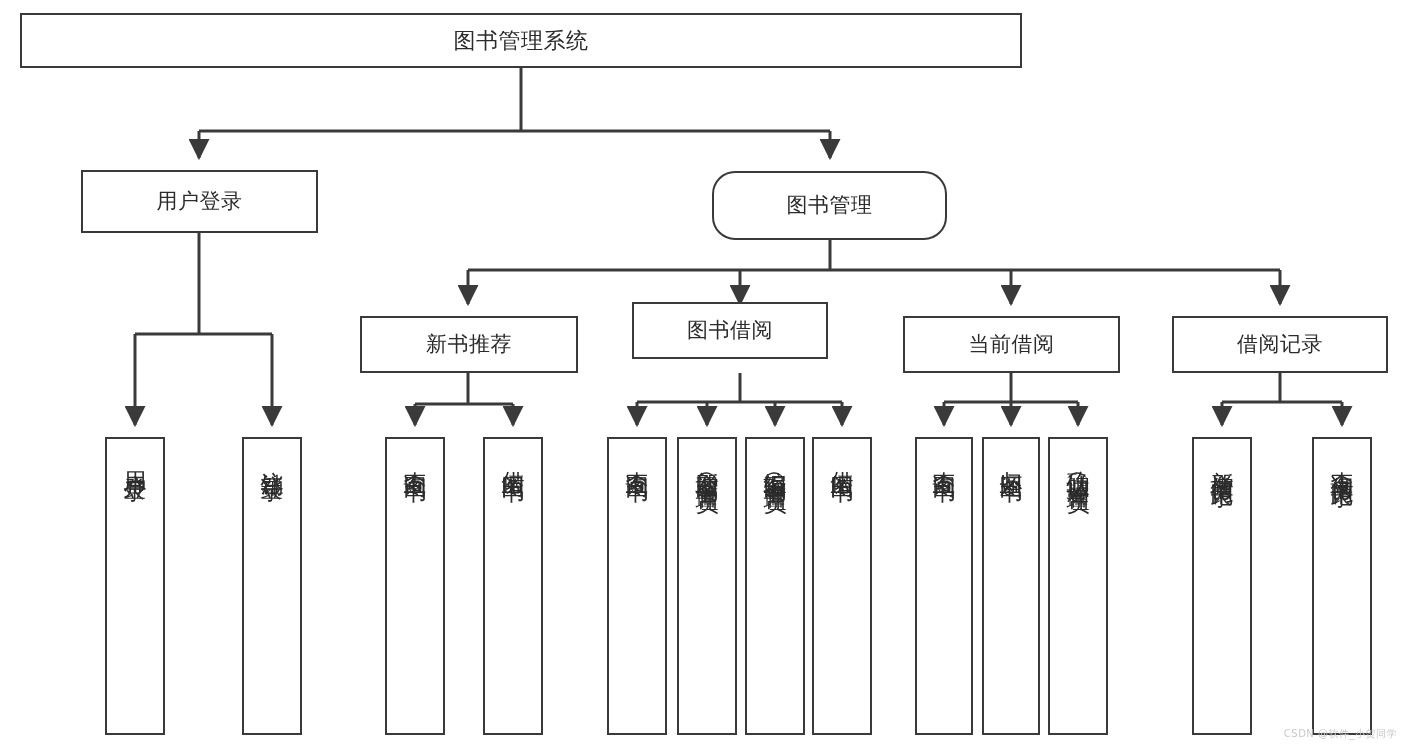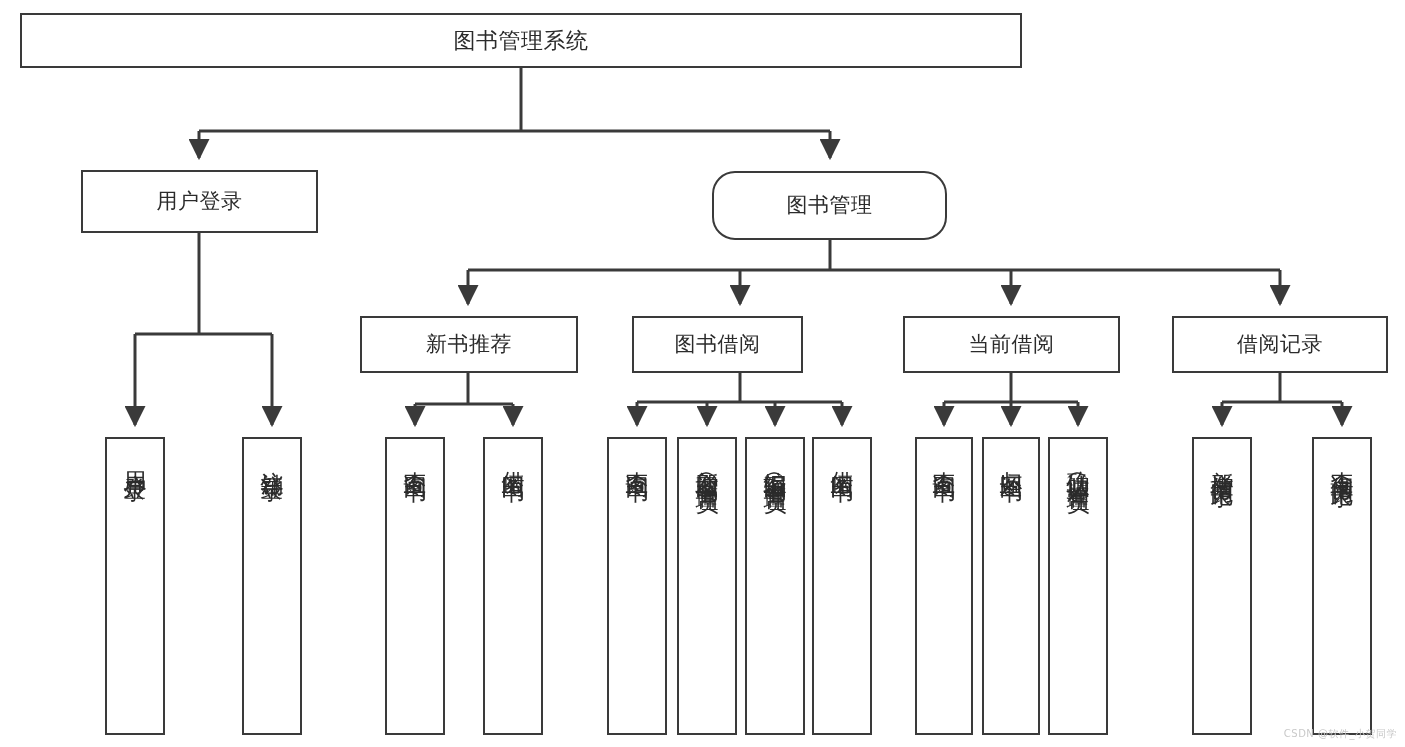--- a/index.html
+++ b/index.html
@@ -133,21 +133,21 @@
   <div class="node horiz" style="left:81px; top:170px; width:237px; height:63px;">
     <span class="lbl">用户登录</span>
   </div>
   <div class="node horiz" style="left:712px; top:171px; width:235px; height:69px;border-radius:23px;">
     <span class="lbl">图书管理</span>
   </div>
 
   <div class="node horiz" style="left:360px; top:316px; width:218px; height:57px;">
     <span class="lbl">新书推荐</span>
   </div>
-  <div class="node horiz" style="left:632px; top:316px; width:171px; height:57px;">
+  <div class="node horiz" style="left:632px; top:302px; width:196px; height:57px;">
     <span class="lbl">图书借阅</span>
   </div>
   <div class="node horiz" style="left:903px; top:316px; width:217px; height:57px;">
     <span class="lbl">当前借阅</span>
   </div>
   <div class="node horiz" style="left:1172px; top:316px; width:216px; height:57px;">
     <span class="lbl">借阅记录</span>
   </div>
 
   <div class="node leaf" style="left:105px; top:437px; width:60px; height:298px;">

